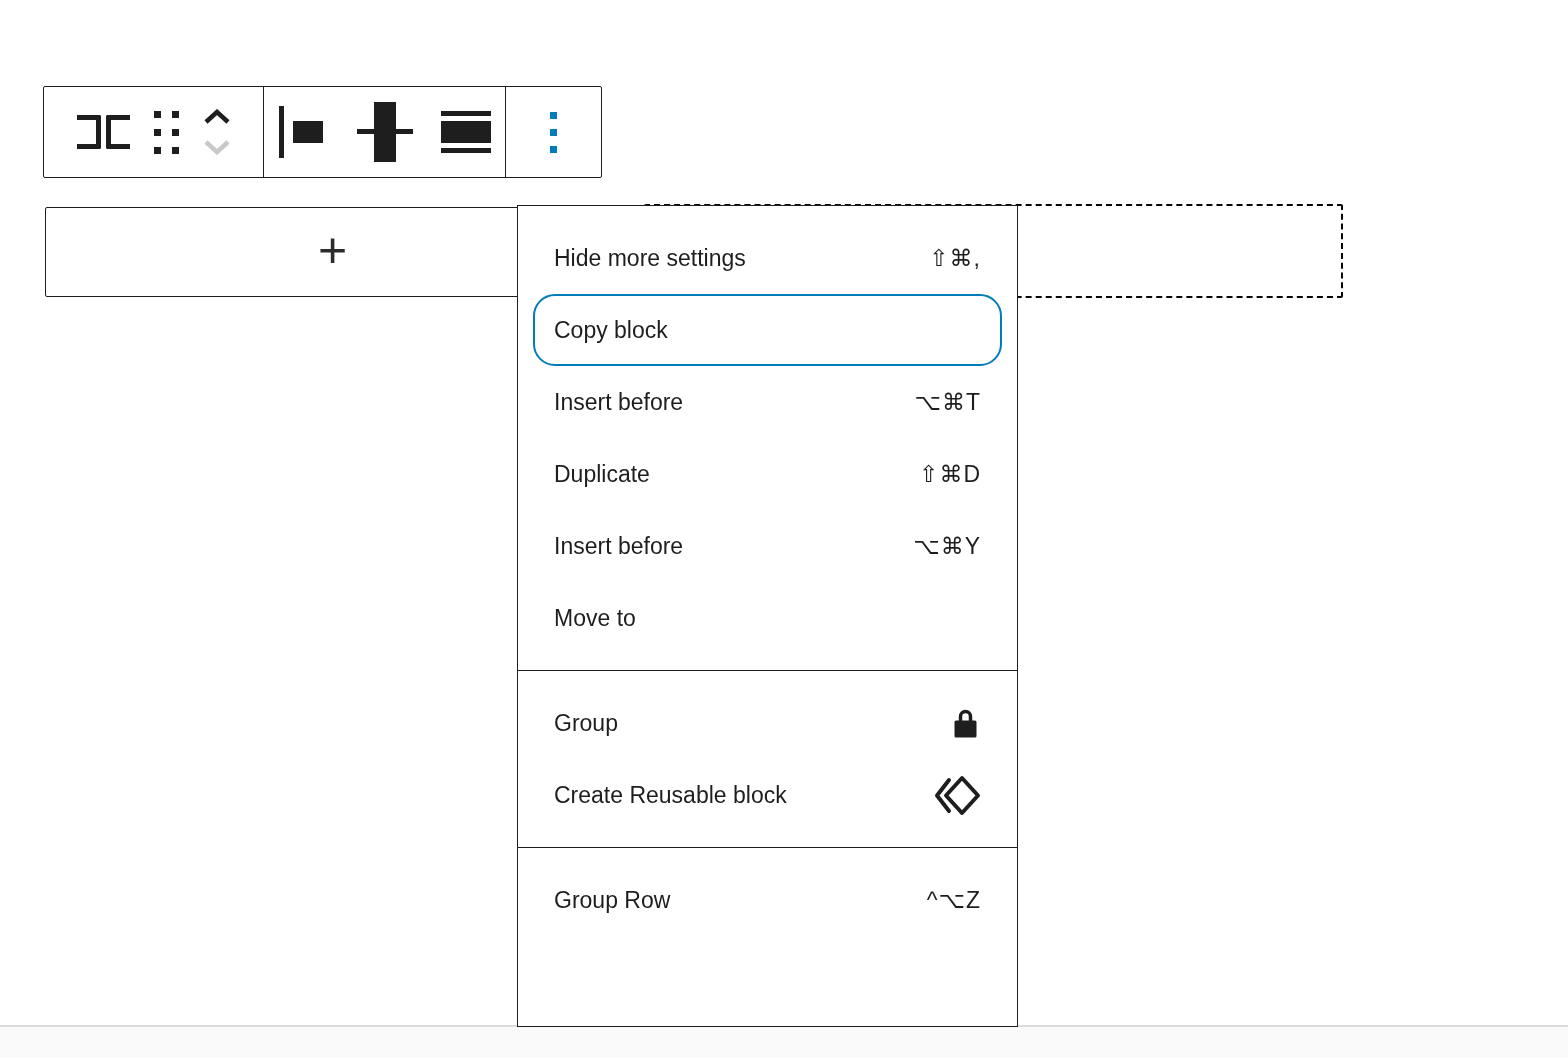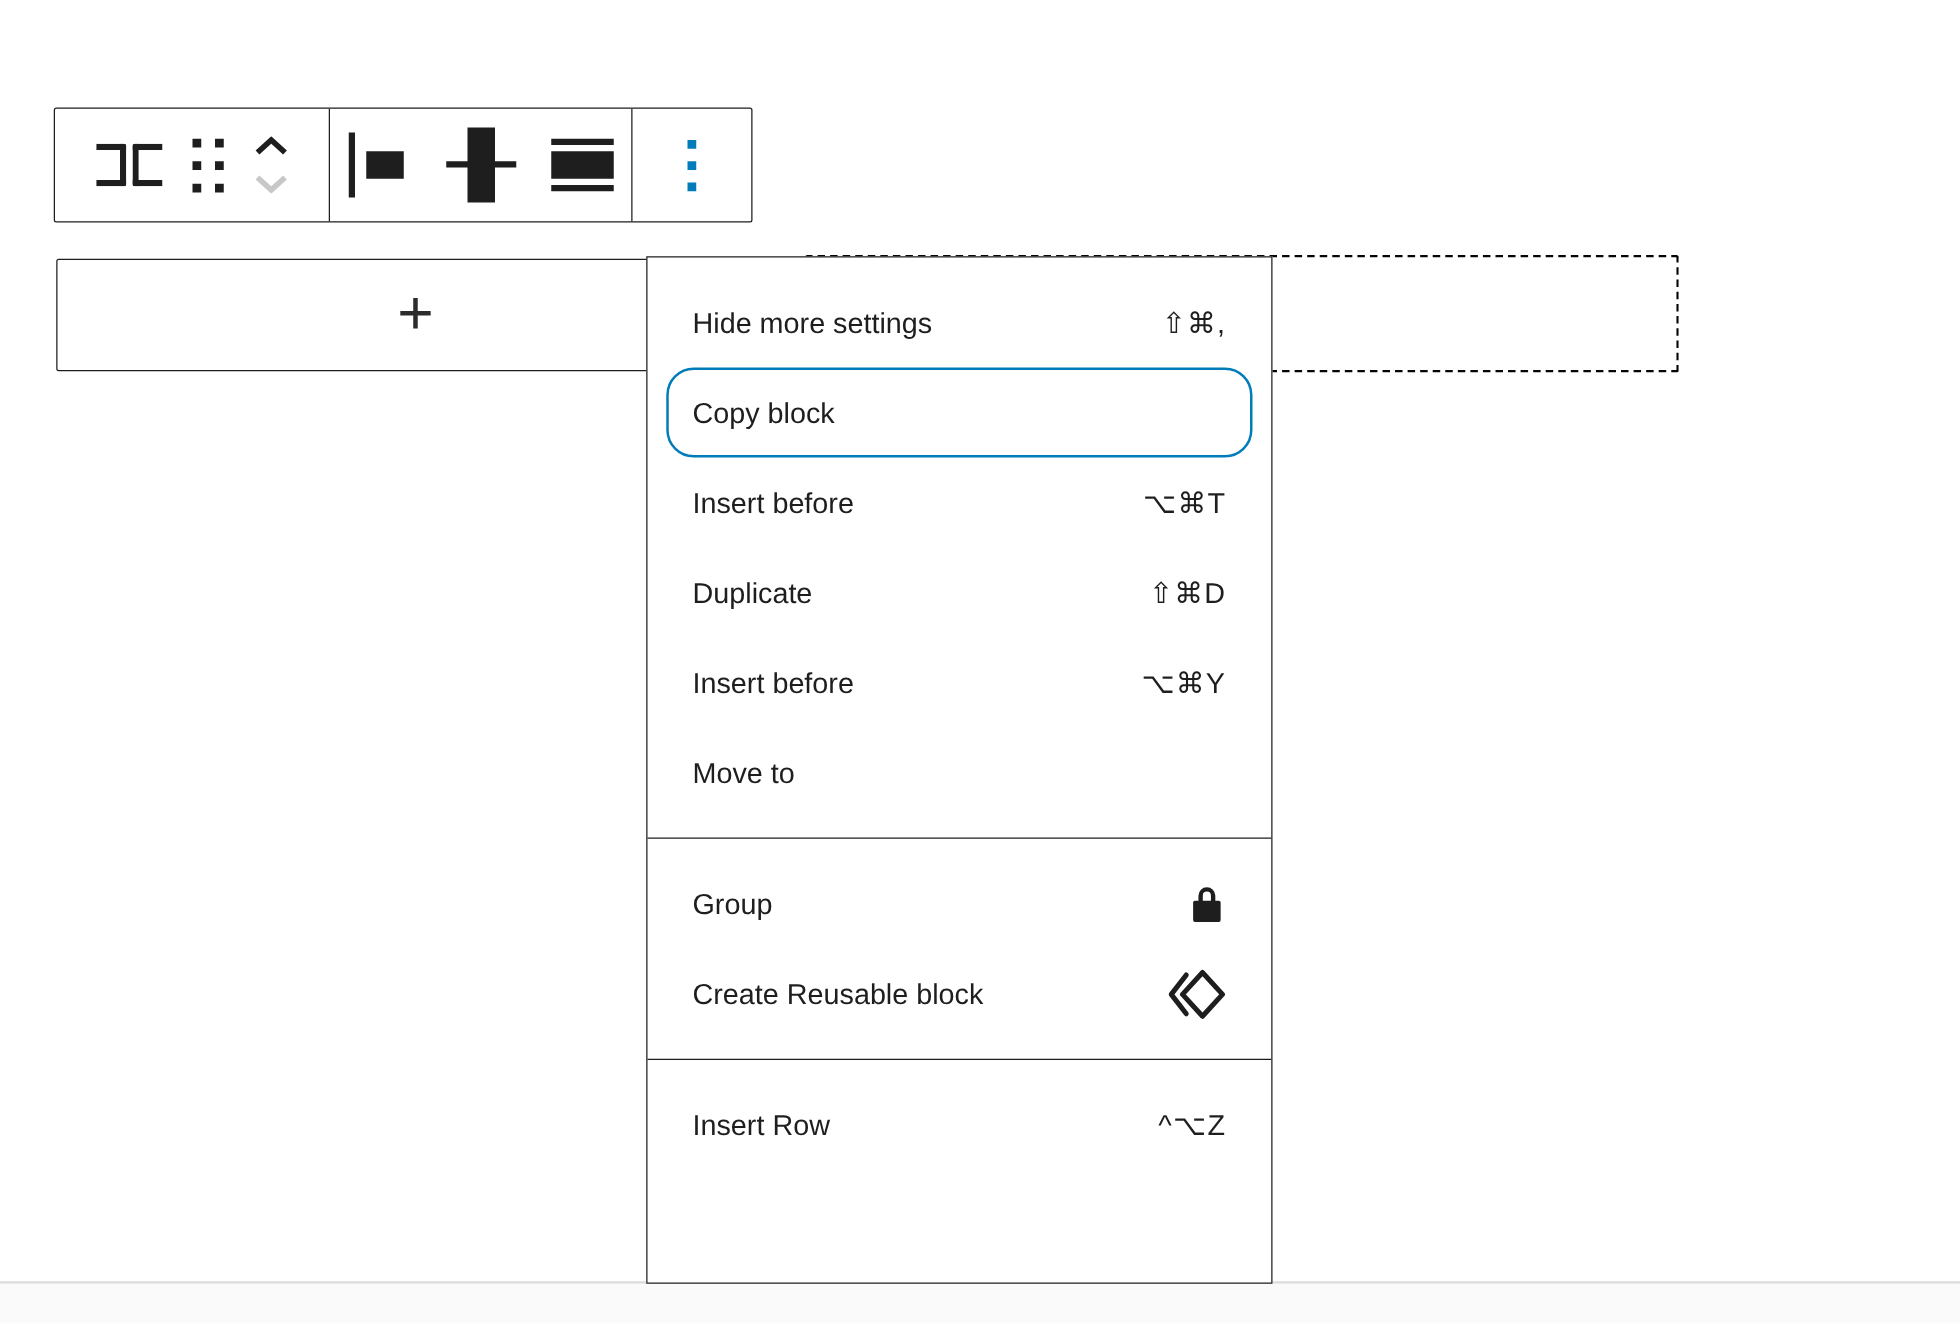--- a/index.html
+++ b/index.html
@@ -221,21 +221,21 @@
         <svg width="47" height="45" viewBox="0 0 47 45">
           <path d="M28 5 L44 22.5 L28 40 L12 22.5 Z" fill="none" stroke="#1e1e1e" stroke-width="4" stroke-linejoin="round"></path>
           <path d="M15 7 L3 22.5 L15 38" fill="none" stroke="#1e1e1e" stroke-width="4" stroke-linecap="round" stroke-linejoin="round"></path>
         </svg>
       </span>
     </button>
   </div>
 
   <div class="menu-section">
     <button class="menu-item">
-      <span class="mi-label">Insert Row</span>
+      <span class="mi-label">Group Row</span>
       <span class="mi-shortcut">^⌥Z</span>
     </button>
   </div>
 
 </div>
 
 <div class="bottom-line"></div>
 <div class="bottom-area"></div>
 
 </body></html>

